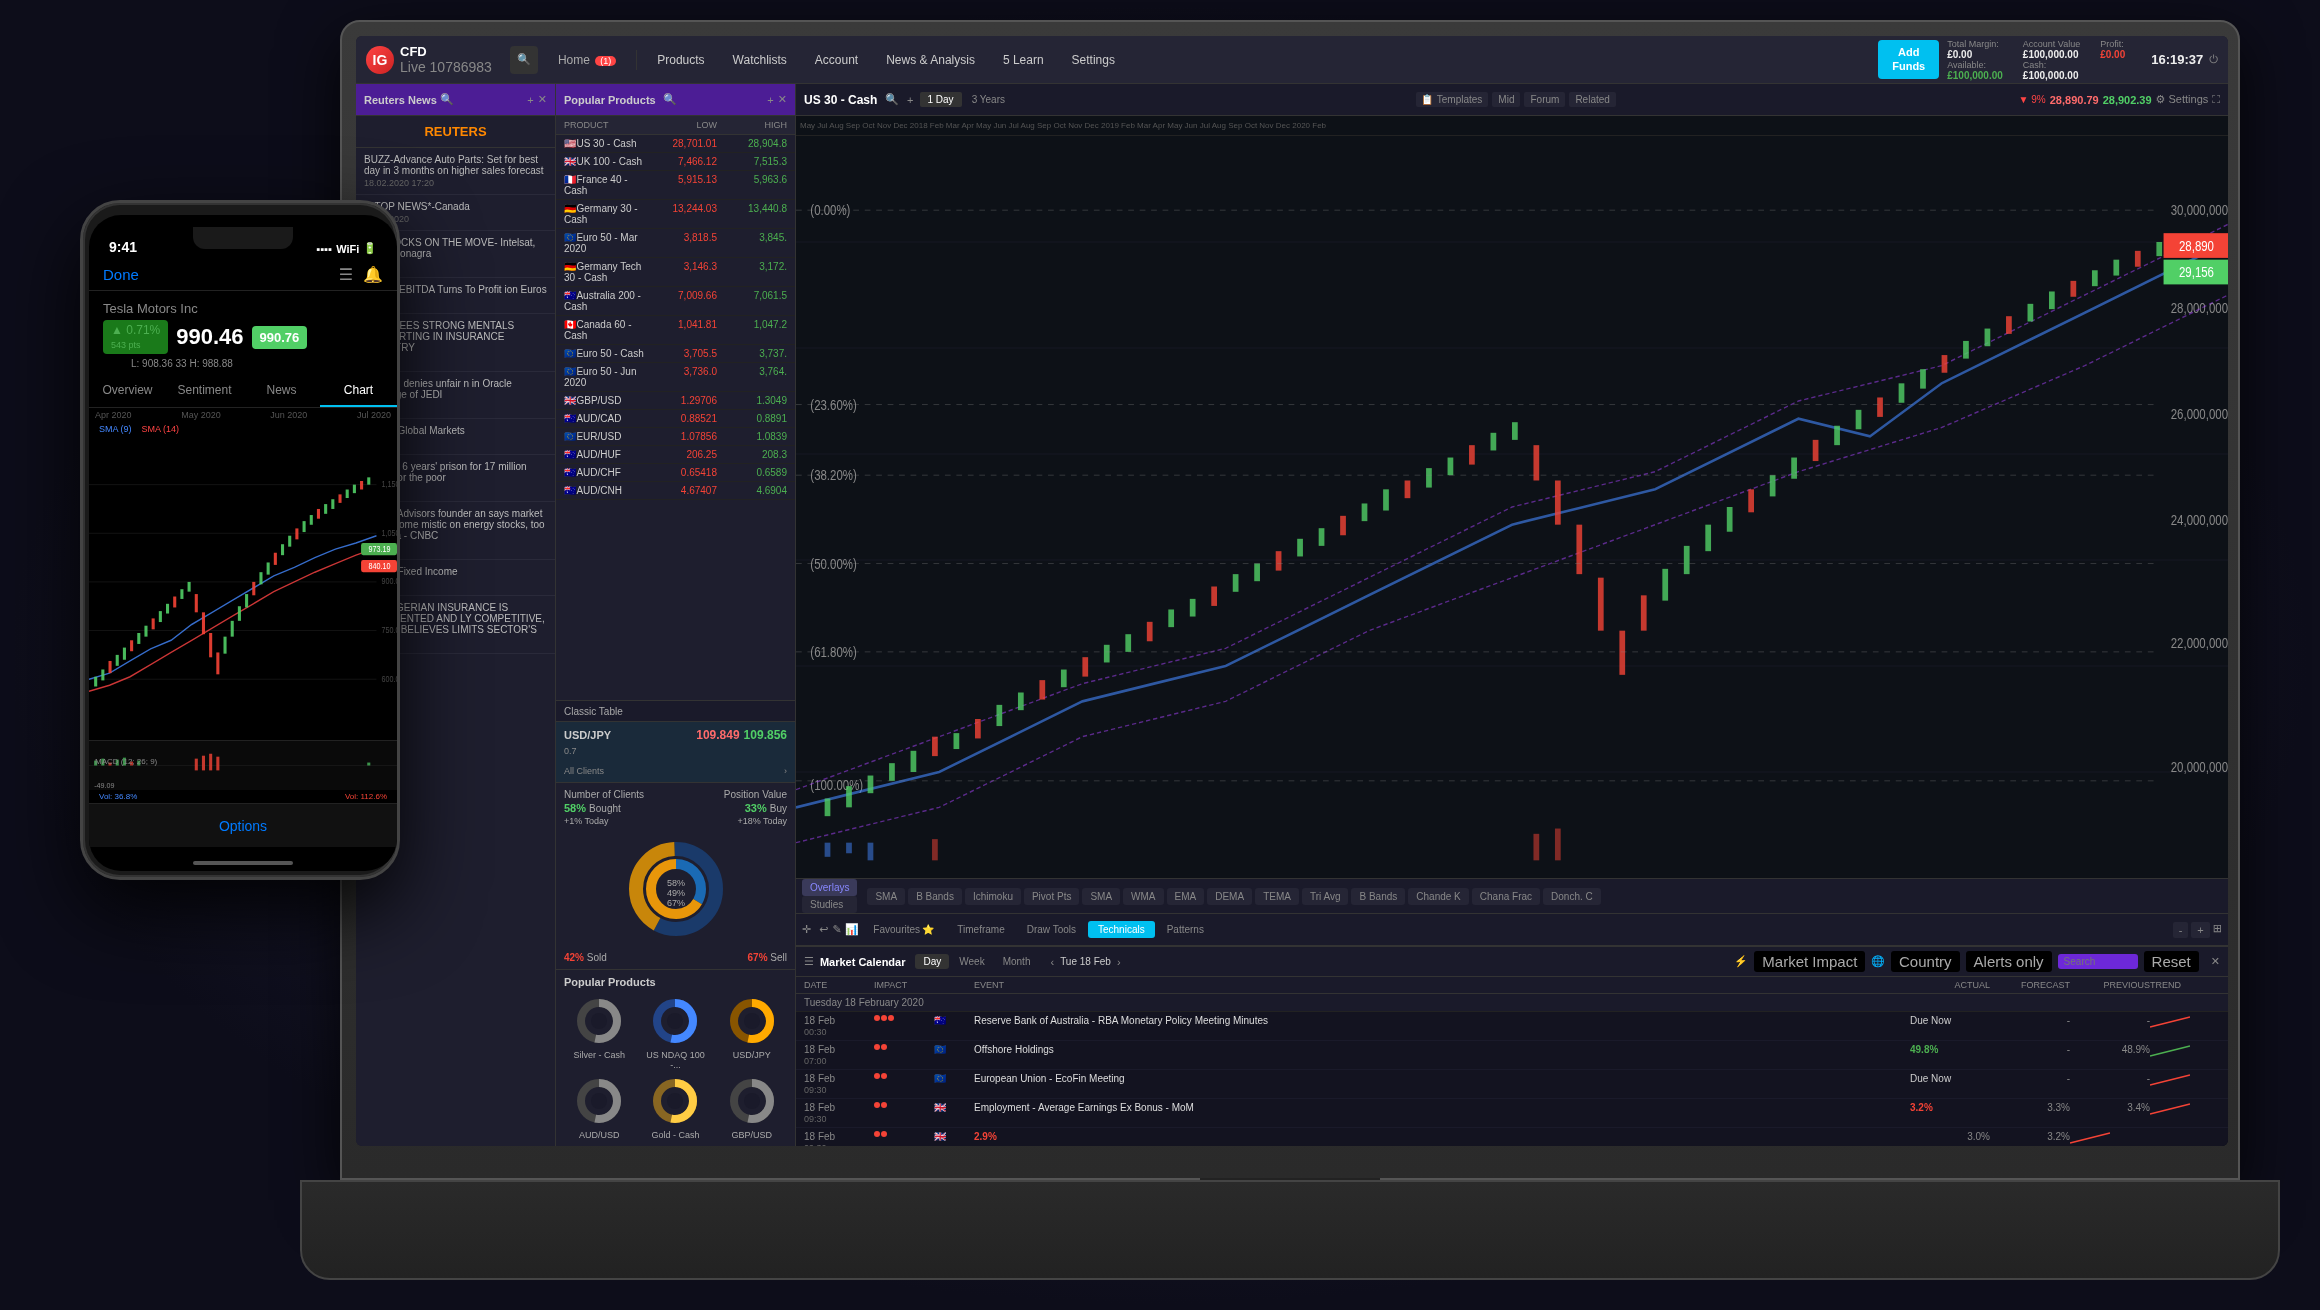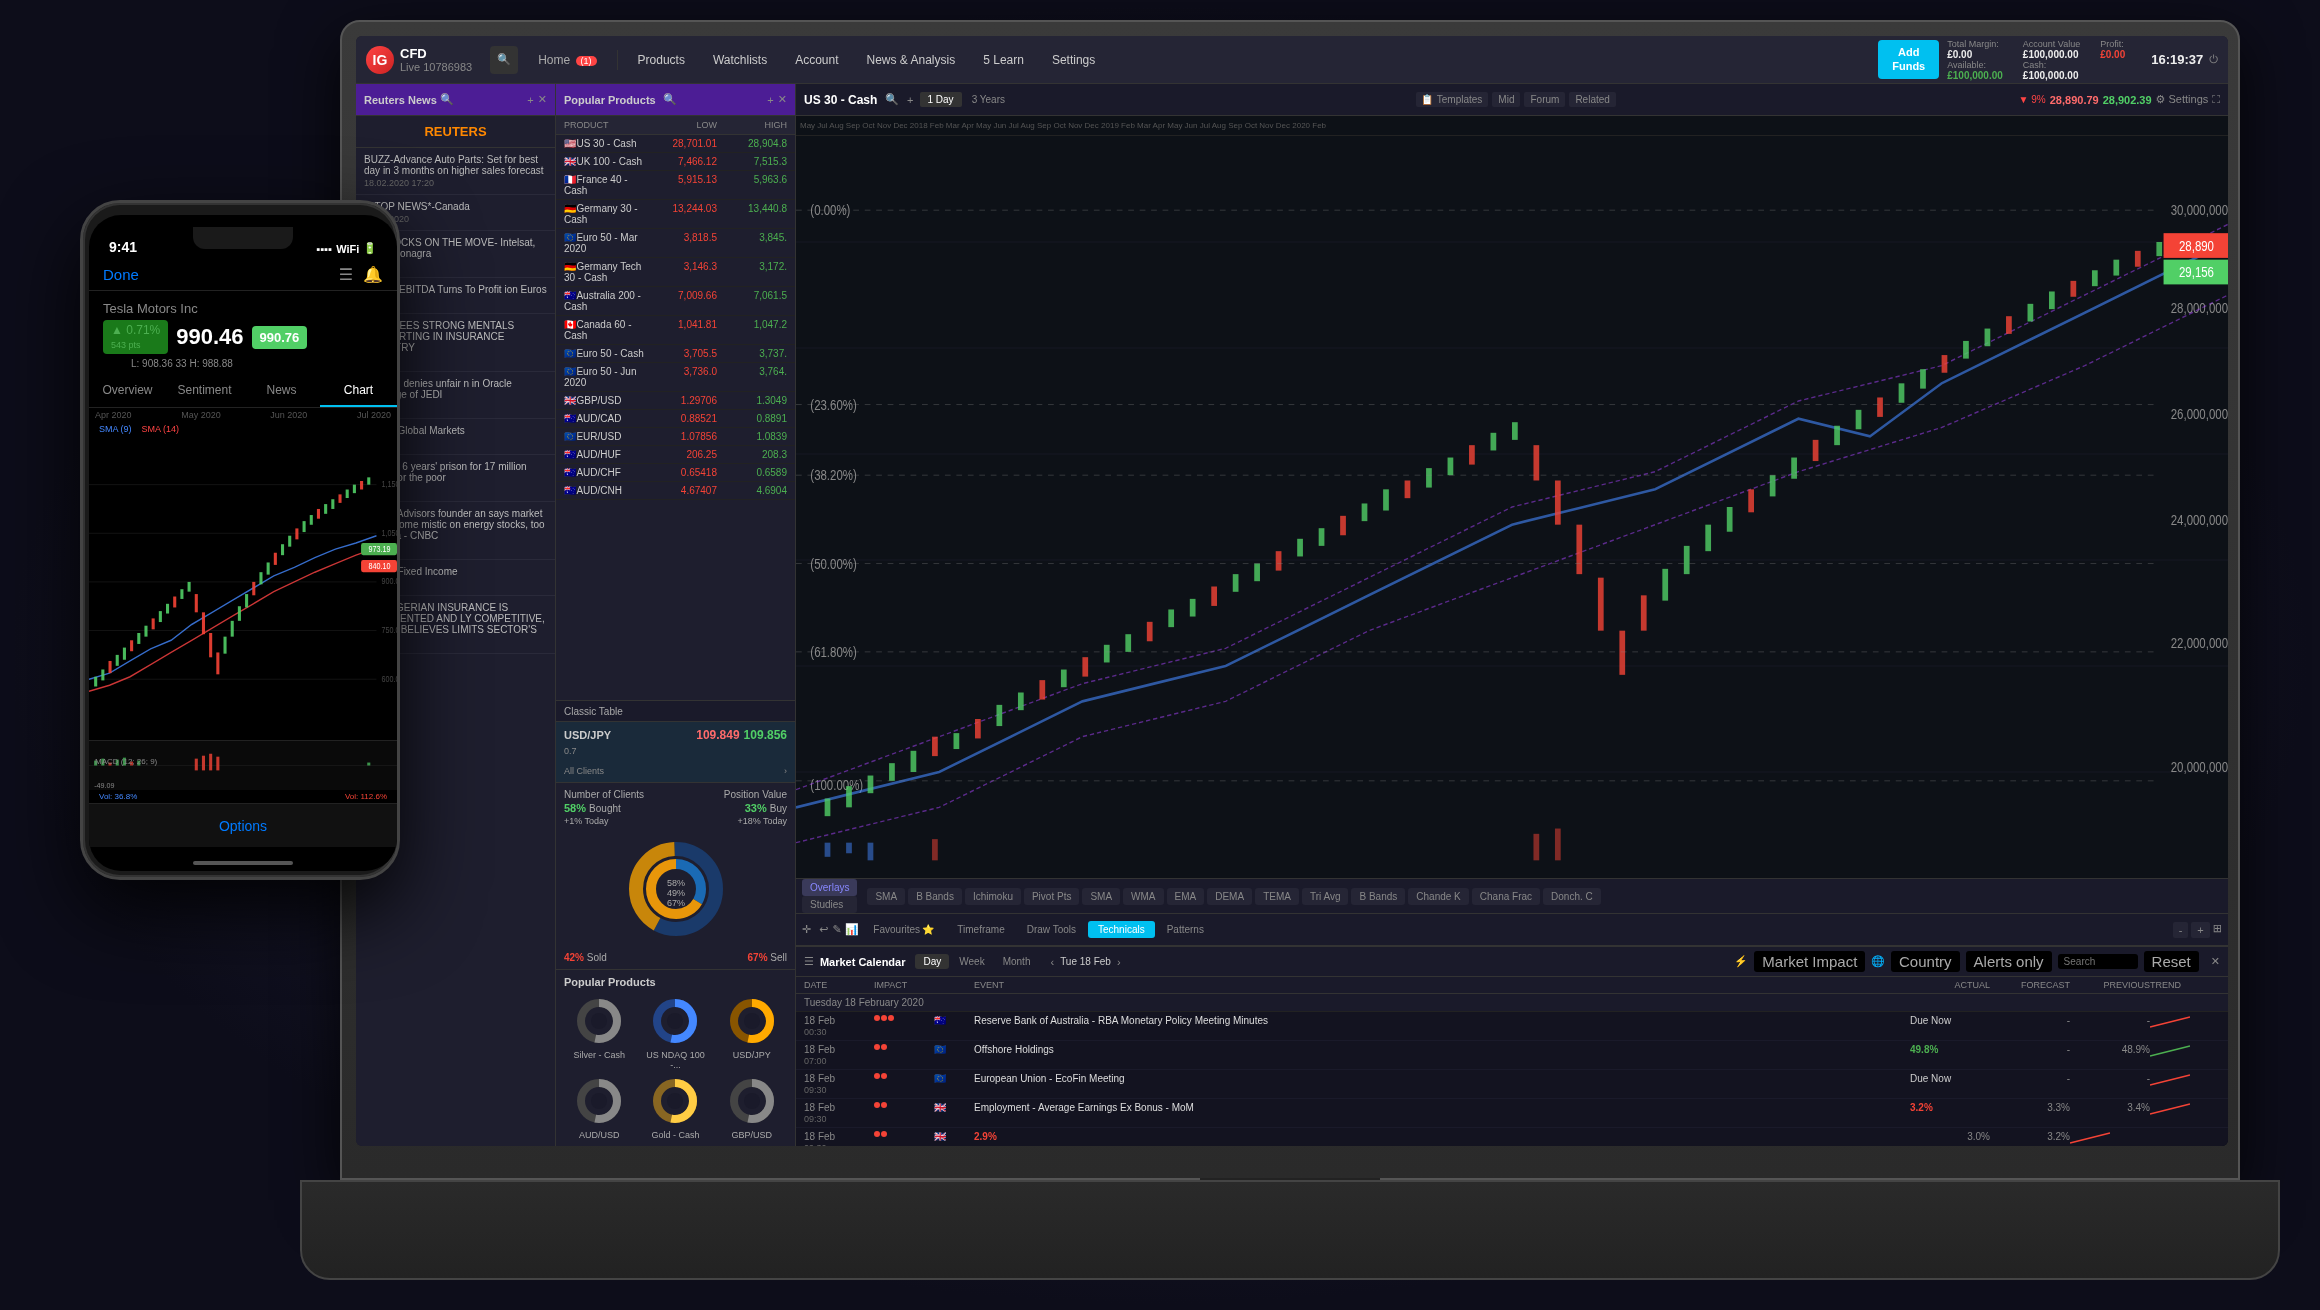--- a/index.html
+++ b/index.html
@@ -115,21 +115,21 @@
     }
 
     .logo-text {
       color: white;
       font-size: 13px;
       font-weight: bold;
     }
 
     .logo-sub {
       color: #888;
-      font-size: 11px;
+      font-size: 14px;
     }
 
     .search-icon-btn {
       width: 28px;
       height: 28px;
       background: #333;
       border-radius: 4px;
       display: flex;
       align-items: center;
       justify-content: center;
@@ -1374,21 +1374,21 @@
                 <span style="cursor:pointer;color:#888;margin-left:6px;">‹</span>
                 <span style="font-size:10px;color:#ccc;">Tue 18 Feb</span>
                 <span style="cursor:pointer;color:#888;">›</span>
 
                 <div class="calendar-filters">
                   <span style="color:#888;">⚡</span>
                   <span class="cal-filter">Market Impact</span>
                   <span style="color:#888;">🌐</span>
                   <span class="cal-filter">Country</span>
                   <span class="cal-filter">Alerts only</span>
-                  <input type="text" placeholder="Search" style="background: #000000; border: none; padding: 2px 6px; border-radius: 3px; font-size: 10px; color: rgb(170, 170, 170); width: 80px; outline: none;">
+                  <input type="text" placeholder="Search" style="background: #6d28d9; border: none; padding: 2px 6px; border-radius: 3px; font-size: 10px; color: rgb(170, 170, 170); width: 80px; outline: none;">
                   <span class="cal-filter">Reset</span>
                 </div>
 
                 <span style="cursor:pointer;color:#888;margin-left:6px;">✕</span>
               </div>
 
               <div class="calendar-table-header">
                 <span>DATE</span>
                 <span>IMPACT</span>
                 <span></span>

